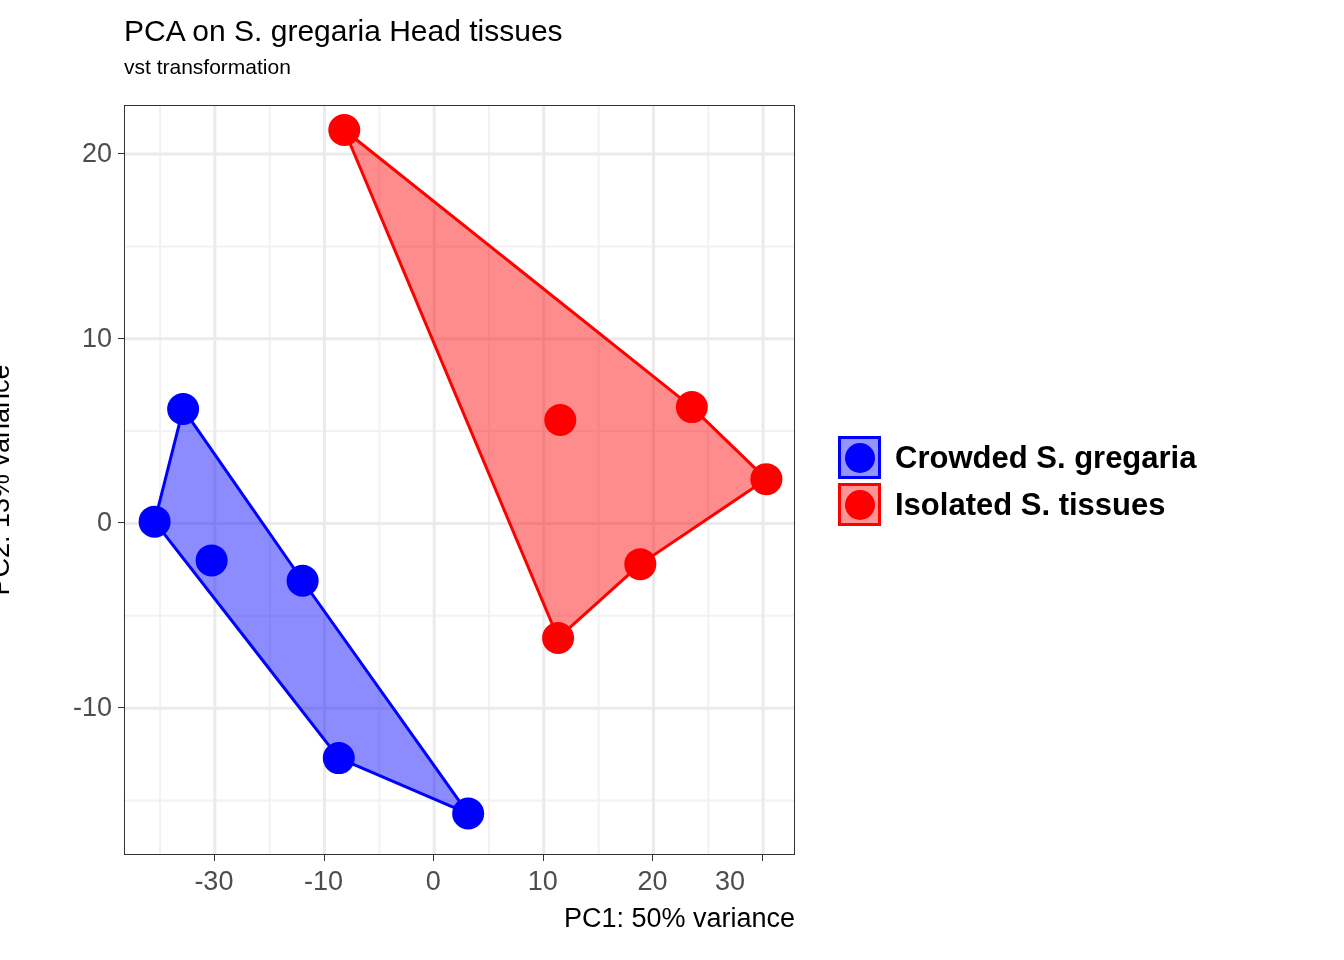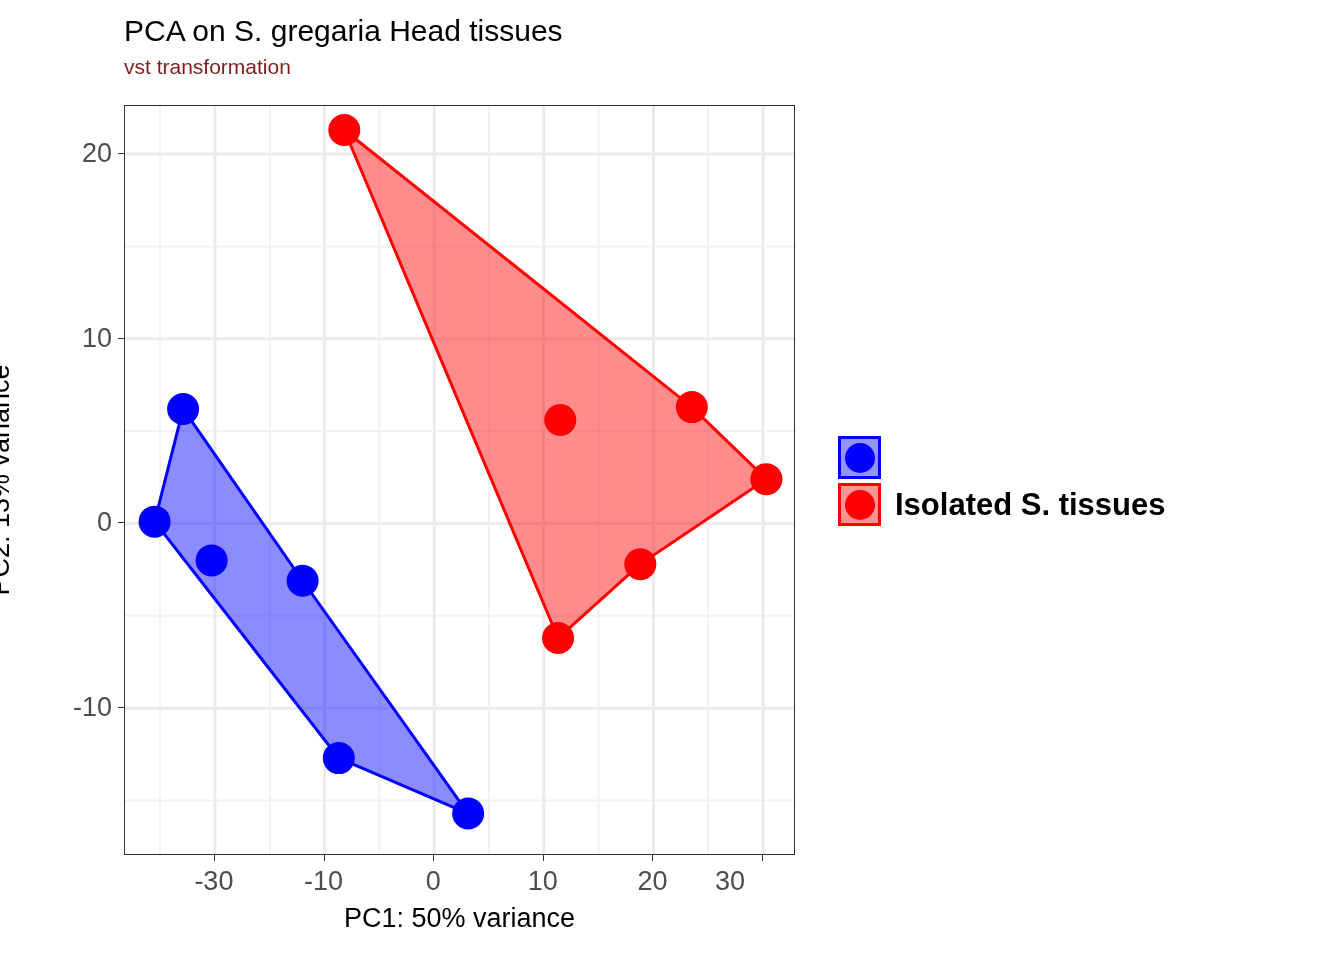--- a/index.html
+++ b/index.html
@@ -31,21 +31,21 @@
     font-size: 30px;
     color: #000000;
     white-space: nowrap;
     line-height: 34px;
   }
   .subtitle {
     position: absolute;
     left: 124px;
     top: 54px;
     font-size: 21px;
-    color: #7f1d1d;
+    color: #000000;
     white-space: nowrap;
     line-height: 26px;
   }
 
   
   .panel {
     position: absolute;
     left: 124px;
     top: 105px;
     width: 671px;
@@ -97,21 +97,21 @@
     color: #4d4d4d;
     transform: translate(-100%, -50%);
     white-space: nowrap;
   }
 
   .axis-title-x {
     position: absolute;
     left: 124px;
     width: 671px;
     top: 903px;
-    text-align: center;
+    text-align: right;
     font-size: 27px;
     color: #000000;
     white-space: nowrap;
   }
   .axis-title-y {
     position: absolute;
     left: 0px;
     top: 480px;
     font-size: 27px;
     color: #000000;
@@ -235,20 +235,21 @@
     </div>
 
   <div class="axis-title-x">PC1: 50% variance</div>
   <div class="axis-title-y">PC2: 13% variance</div>
 
   <div class="legend" id="legend">
       <div class="legend-row">
         <div class="legend-key" style="border: 3px solid rgb(0, 0, 255); background: rgba(0, 0, 255, 0.42);">
           <div class="key-dot" style="background: rgb(0, 0, 255);"></div>
         </div>
+        <div class="legend-label">Crowded S. gregaria</div>
       </div>
       <div class="legend-row">
         <div class="legend-key" style="border: 3px solid rgb(255, 0, 0); background: rgba(255, 0, 0, 0.42);">
           <div class="key-dot" style="background: rgb(255, 0, 0);"></div>
         </div>
         <div class="legend-label">Isolated S. tissues</div>
       </div>
     </div>
 
 </div>

